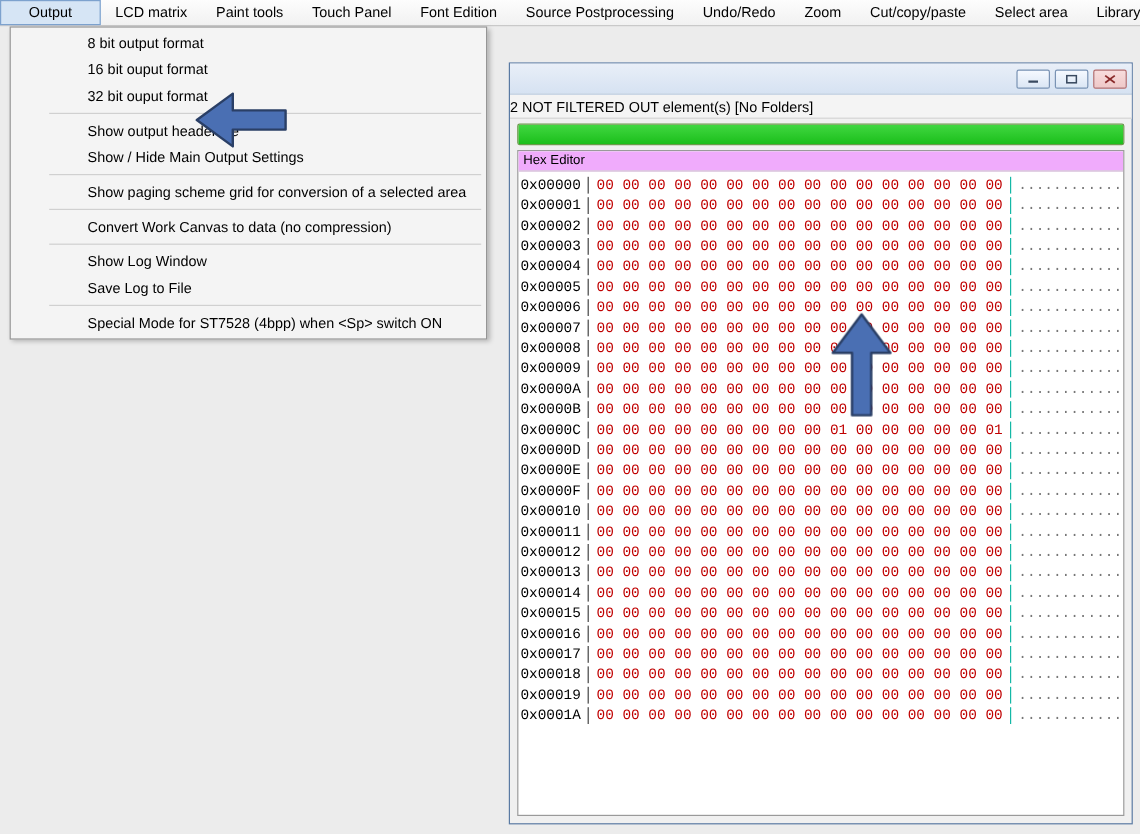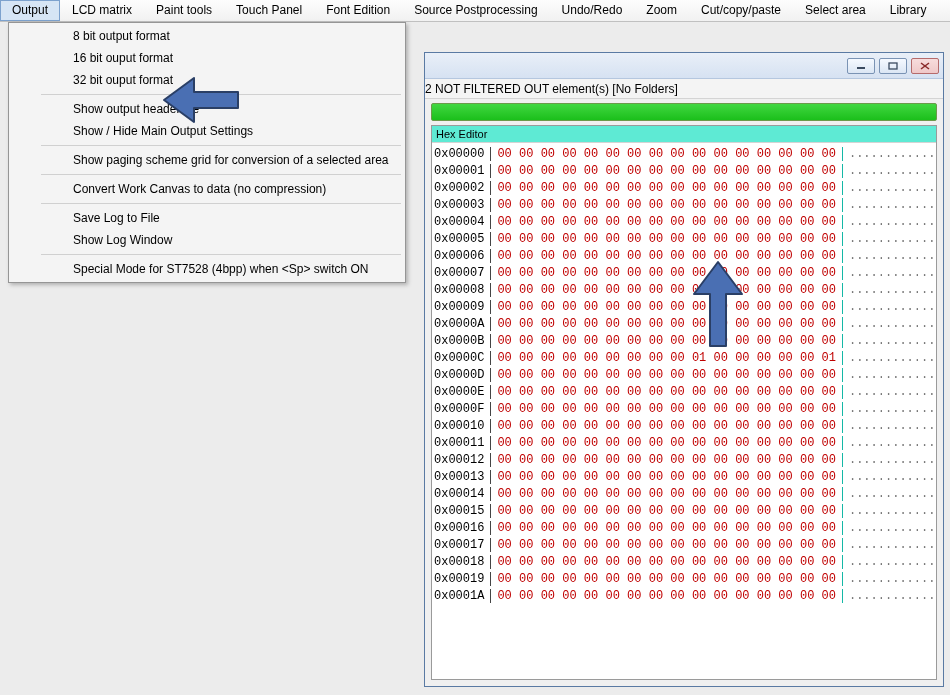--- a/index.html
+++ b/index.html
@@ -20,21 +20,21 @@
     font-size: 12px;
   }
   .menubar .item {
     padding: 3px 12px;
     cursor: default;
     white-space: nowrap;
   }
   .menubar .item.active {
     background: #d6e5f5;
     border: 1px solid #7da2ce;
-    padding: 2px 11px;
+    padding: 2px 23px;
   }
   .dropdown {
     position: absolute;
     top: 22px;
     left: 8px;
     width: 398px;
     background: #f4f4f4;
     border: 1px solid #959595;
     box-shadow: 2px 2px 4px rgba(0,0,0,0.25);
     z-index: 10;
@@ -152,21 +152,21 @@
     margin: 0 6px 6px 6px;
     border: 1px solid #9a9a9a;
     background: #fff;
     display:flex;
     flex-direction: column;
     overflow: hidden;
   }
   .tabbody .label {
     font-size: 11px;
     padding: 2px 4px;
-    background:#5eead4;
+    background:#f0abfc;
     border-bottom:1px solid #d4d4d4;
   }
   .hexwrap {
     flex:1;
     overflow:auto;
     position: relative;
     padding: 2px 2px;
     font-family: "Courier New", monospace;
     font-size: 12px;
   }
@@ -251,25 +251,25 @@
       <span class="dlabel">Show paging scheme grid for conversion of a selected area</span>
     </div>
     <div class="sep"></div>
     <div class="ditem">
       <span class="radio-slot"></span>
       <span class="dlabel">Convert Work Canvas to data (no compression)</span>
     </div>
     <div class="sep"></div>
     <div class="ditem">
       <span class="radio-slot"></span>
+      <span class="dlabel">Show Log Window</span>
+    </div>
+    <div class="ditem">
+      <span class="radio-slot"></span>
       <span class="dlabel">Save Log to File</span>
-    </div>
-    <div class="ditem">
-      <span class="radio-slot"></span>
-      <span class="dlabel">Show Log Window</span>
     </div>
     <div class="sep"></div>
     <div class="ditem">
       <span class="radio-slot"></span>
       <span class="dlabel">Special Mode for ST7528 (4bpp) when &lt;Sp&gt; switch ON</span>
     </div>
   </div>
 
 <div class="workarea">
   <div class="childwin">

